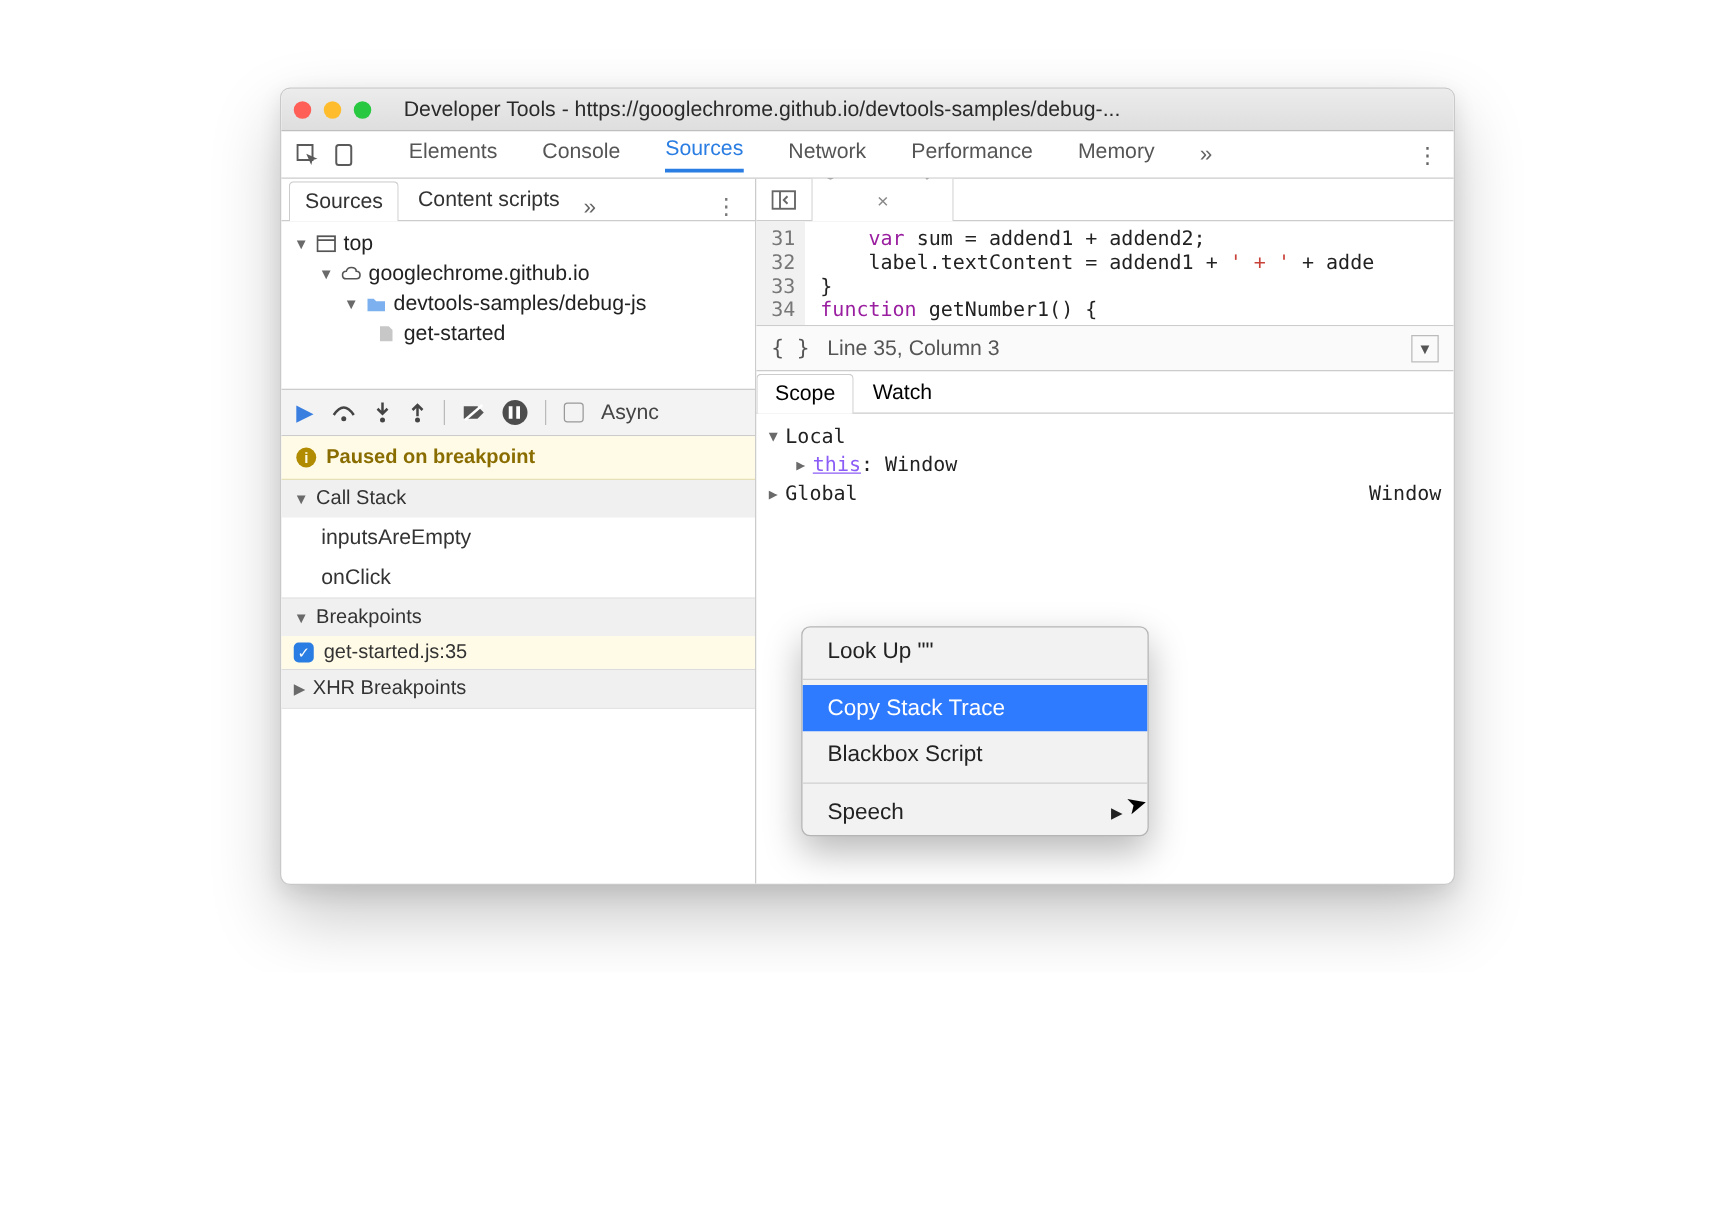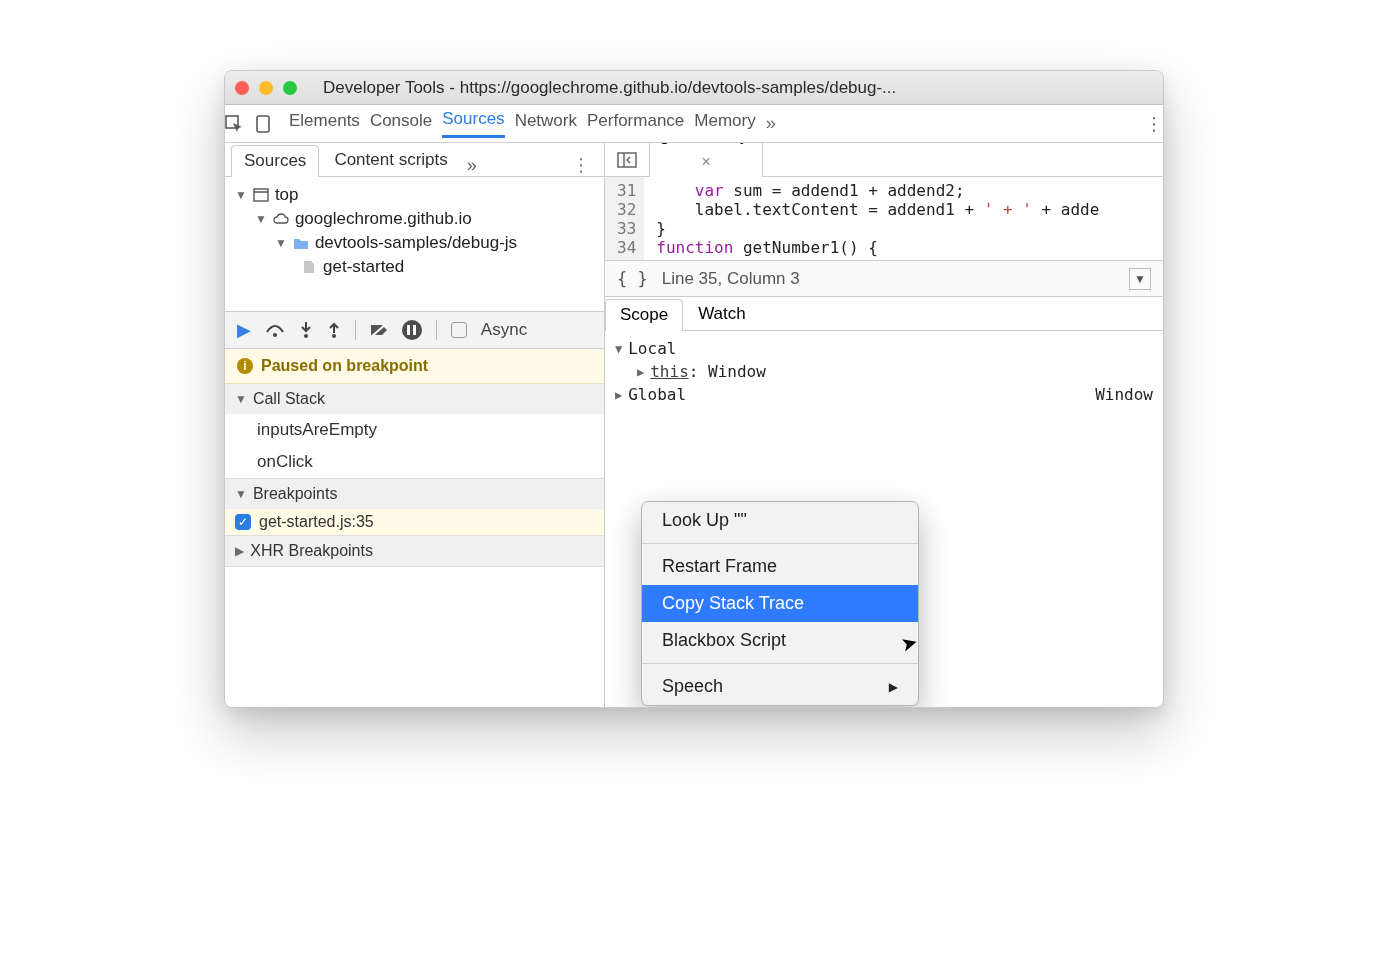--- a/index.html
+++ b/index.html
@@ -34,22 +34,22 @@
 .traffic span { width: 14px; height: 14px; border-radius: 50%; display: block; }
 .tred { background:#ff5f57; }
 .tyellow { background:#ffbd2e; }
 .tgreen { background:#28c940; }
 .titlebar-text { white-space: nowrap; overflow: hidden; text-overflow: ellipsis; margin-left: 12px; }
 .maintabs {
   height: 38px;
   border-bottom: 1px solid #ccc;
   display: flex;
   align-items: center;
-  padding: 0 0;
-  gap: 10px;
+  padding: 0 12px;
+  gap: 36px;
   font-size: 17px;
   color: #555;
 }
 .maintabs .icongroup { display:flex; gap:12px; margin-right:8px; color:#5a5a5a; }
 .tab { cursor:pointer; padding-bottom: 6px; }
 .tab.active { color:#2a7de2; border-bottom: 3px solid #2a7de2; }
 .spacer { flex: 1; }
 .moreicon { font-size:18px; color:#666; cursor:pointer; }
 .body { display:flex; height: 564px; }
 .left {
@@ -216,21 +216,21 @@
 }
 .scopetab.active {
   border-color:#ccc; background:#fff; position:relative; top:1px;
 }
 .scopelist {
   font-family: Menlo, Consolas, monospace;
   font-size:16px; padding:6px 10px; color:#222;
 }
 .scopelist .row { display:flex; align-items:center; padding:2px 0; }
 .scopelist .tri2 { color:#6a6a6a; font-size:12px; margin-right:6px; }
-.scopelist .purplekw { color:#404040;text-decoration:underline; }
+.scopelist .purplekw { color:#8b5cf6;text-decoration:underline; }
 .scopelist .rightval { margin-left:auto; font-family: Menlo, Consolas, monospace; }
 .ctxmenu {
   position:absolute;
   left: 416px; top: 430px;
   width: 278px;
   background:#f2f2f2;
   border:1px solid #b5b5b5;
   border-radius:7px;
   box-shadow: 0 12px 30px rgba(0,0,0,0.28);
   font-size:18px;
@@ -470,21 +470,20 @@
           <span class="rightval">Window</span>
         </div>
       </div>
 
     </div>
   </div>
 
   <div class="ctxmenu">
     <div class="mi">Look Up ""</div>
     <div class="divider"></div>
-    <div class="mi">Restart Frame</div>
     <div class="mi hl">Copy Stack Trace</div>
     <div class="mi">Blackbox Script</div>
     <div class="divider"></div>
     <div class="mi">
       <span>Speech</span>
       <span class="subarrow">▶</span>
     </div>
   </div>
 
   <div class="cursoricon">➤</div>

